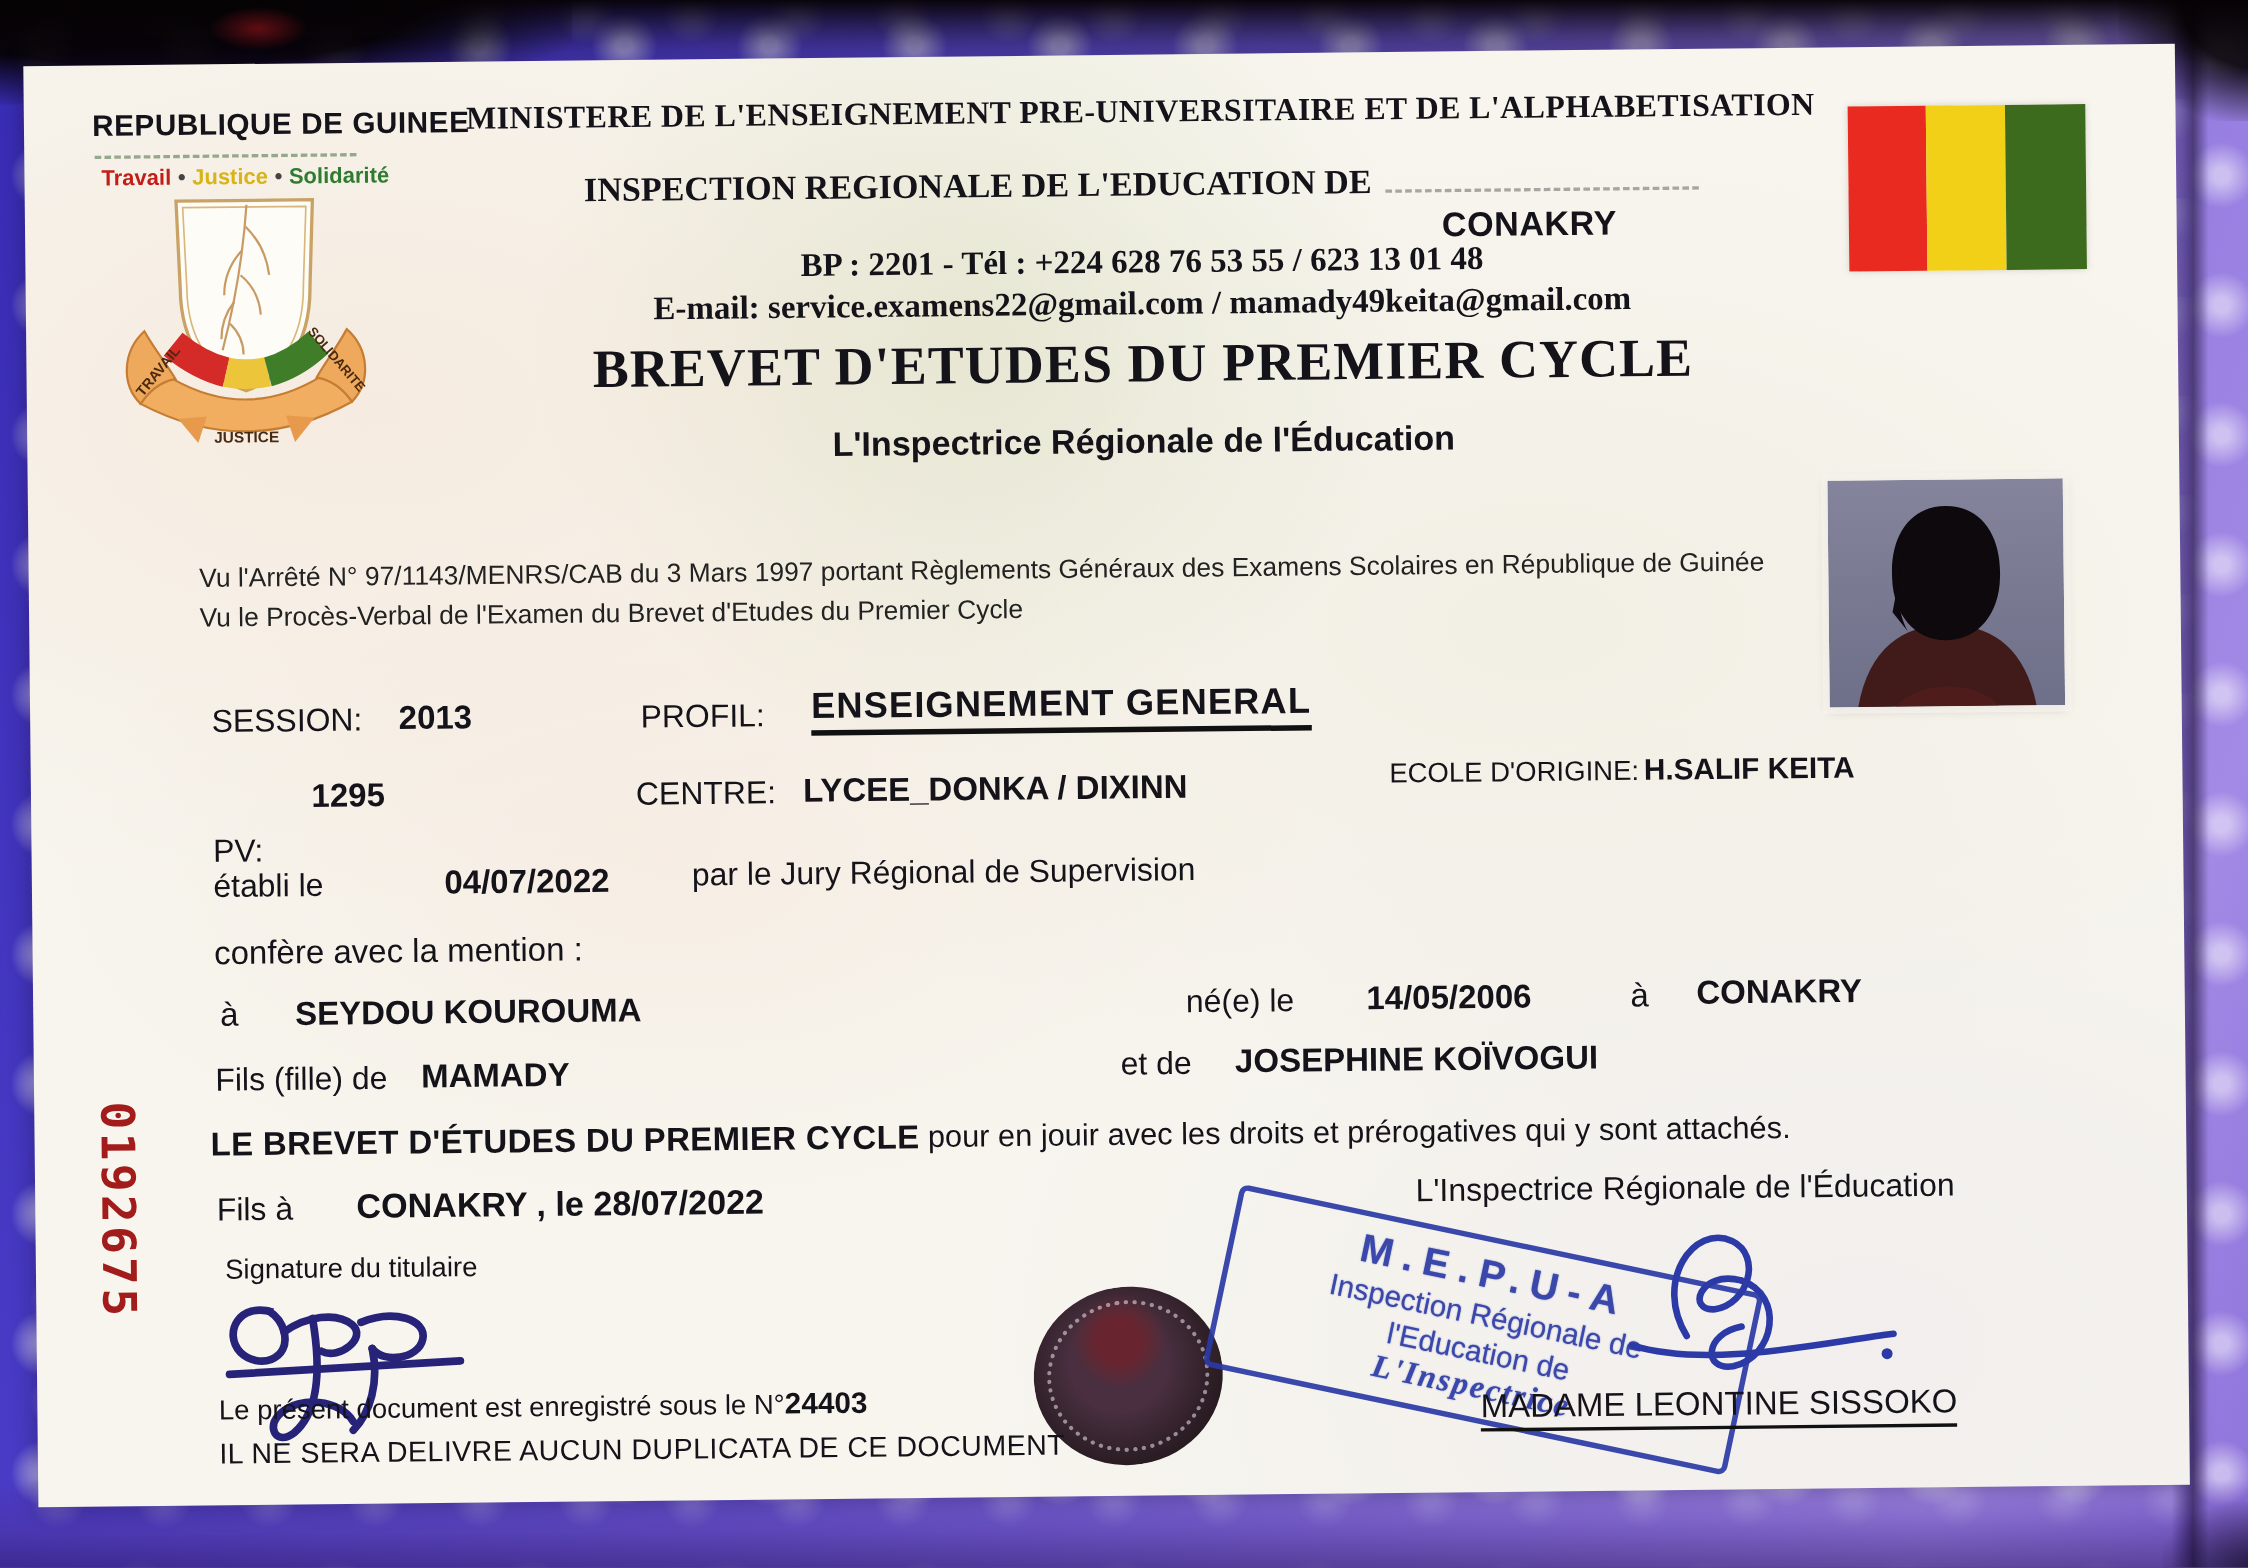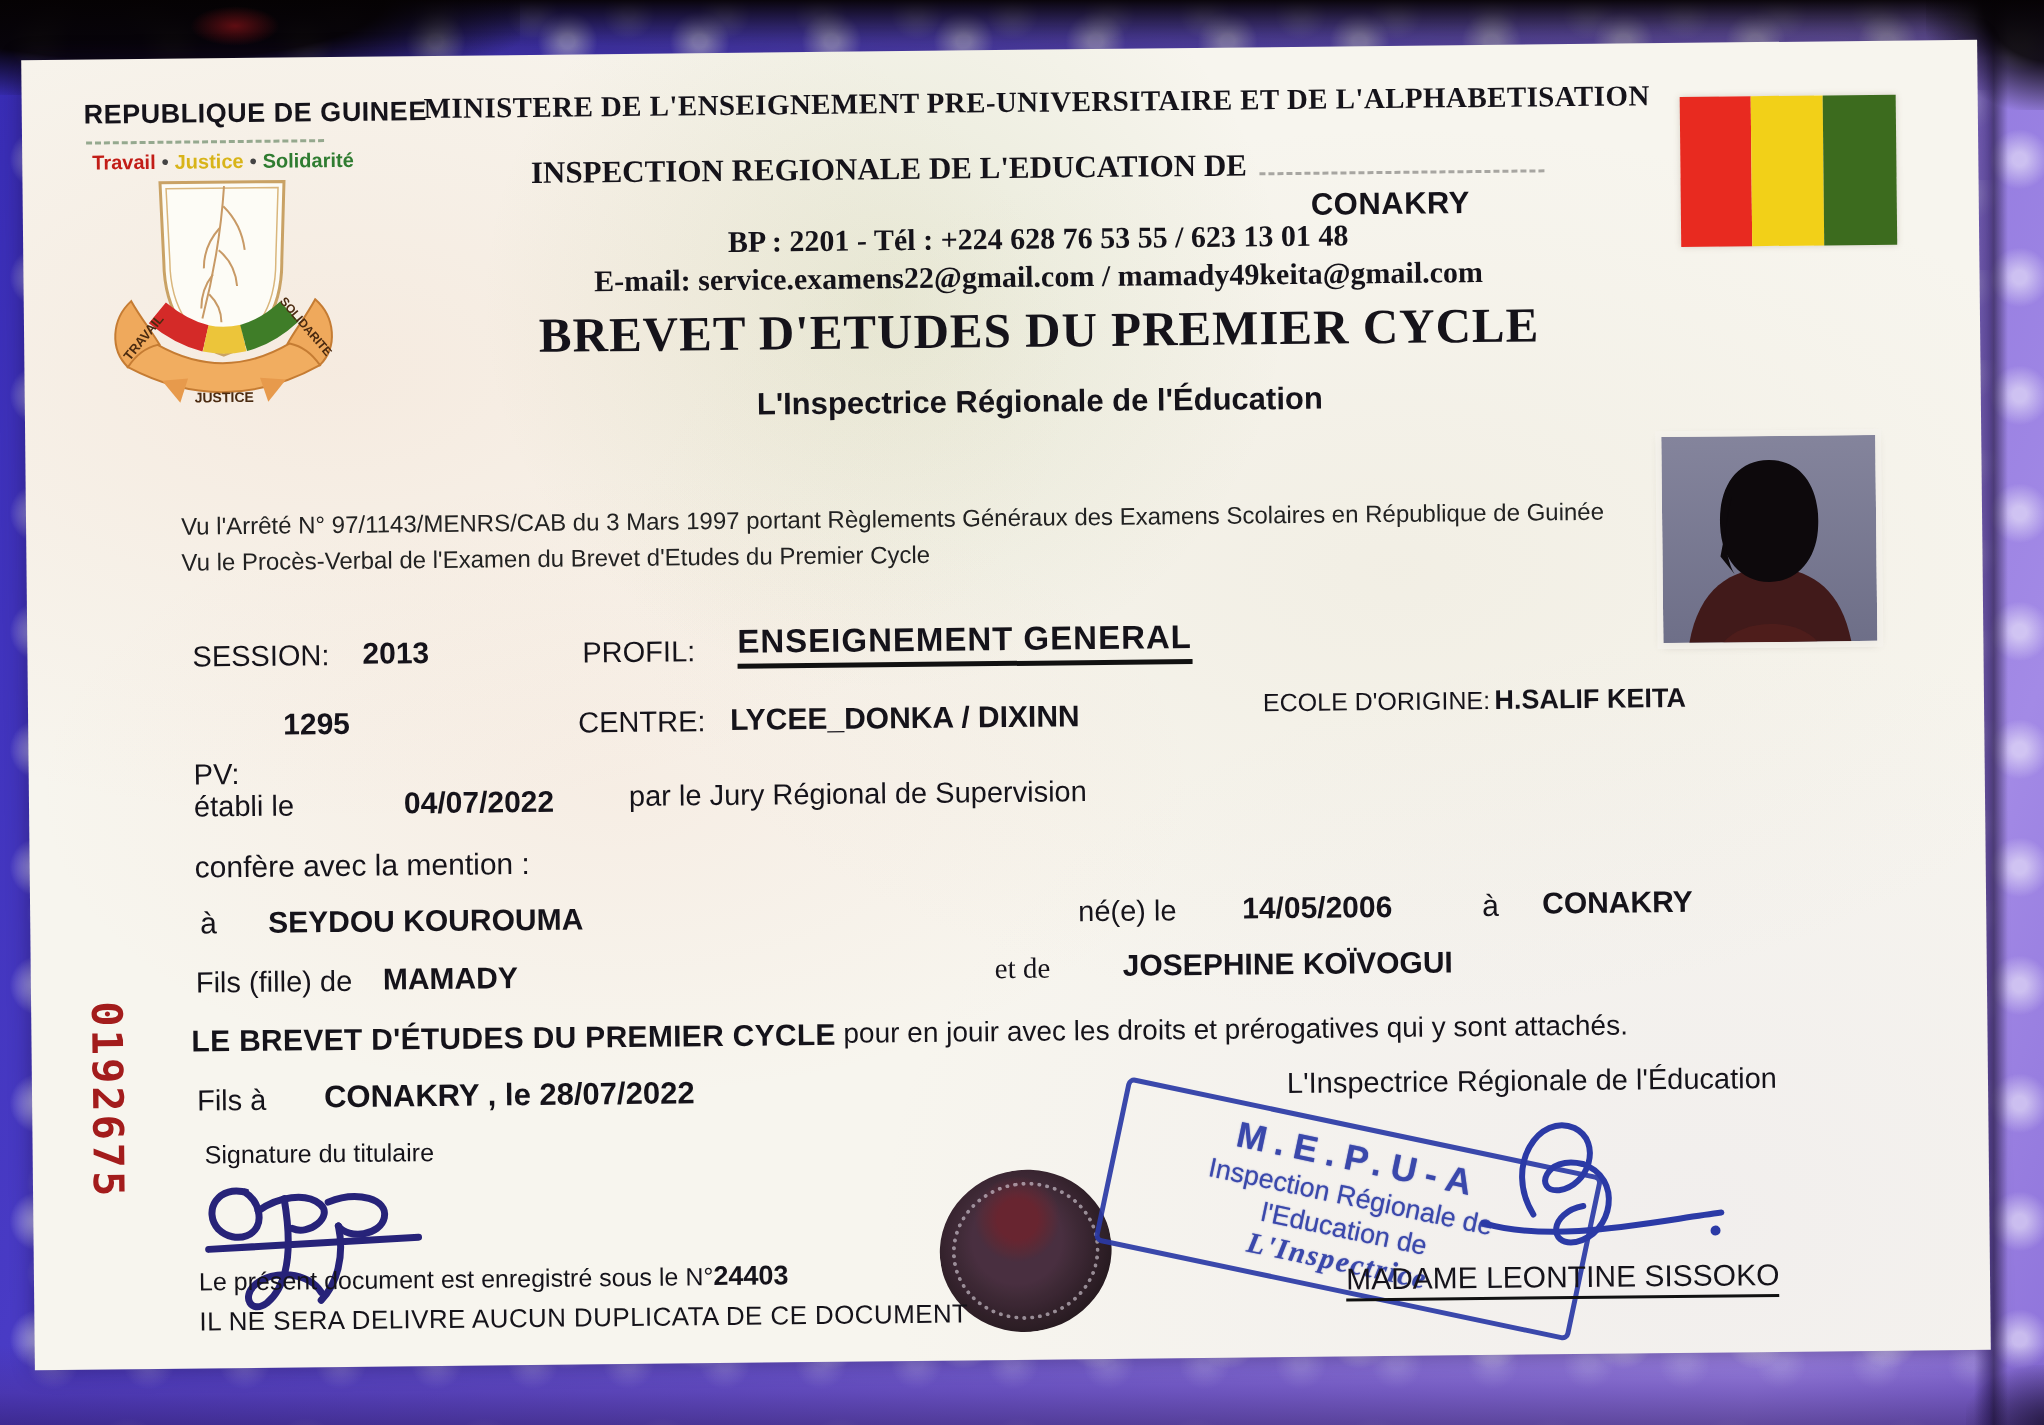--- a/index.html
+++ b/index.html
@@ -188,21 +188,21 @@
 
     <div class="abs sans f30 ink" style="left:170px;top:848px;">à</div>
     <div class="abs sans b f30 ink" style="left:238px;top:848px;">SEYDOU KOUROUMA</div>
     <div class="abs sans f29 ink" style="left:1048px;top:846px;">né(e) le</div>
     <div class="abs sans b f30 ink" style="left:1212px;top:844px;">14/05/2006</div>
     <div class="abs sans f30 ink" style="left:1452px;top:844px;">à</div>
     <div class="abs sans b f30 ink" style="left:1512px;top:842px;">CONAKRY</div>
 
     <div class="abs sans f29 ink" style="left:165px;top:908px;">Fils (fille) de</div>
     <div class="abs sans b f30 ink" style="left:352px;top:906px;">MAMADY</div>
-    <div class="abs sans f29 ink" style="left:964px;top:902px;font-family:Liberation Serif, serif;">et de</div>
+    <div class="abs sans f29 ink" style="left:988px;top:902px;">et de</div>
     <div class="abs sans b f30 ink" style="left:1092px;top:900px;">JOSEPHINE KOÏVOGUI</div>
 
     <div class="abs sans b f30 ink" style="left:160px;top:966px;letter-spacing:.3px;">LE BREVET D'ÉTUDES DU PREMIER CYCLE</div>
     <div class="abs sans ink" style="left:812px;top:966px;font-size:28px;">pour en jouir avec les droits et prérogatives qui y sont attachés.</div>
 
     <div class="abs sans f29 ink" style="left:165px;top:1026px;">Fils à</div>
     <div class="abs sans b ink" style="left:292px;top:1022px;font-size:31px;">CONAKRY , le 28/07/2022</div>
     <div class="abs sans f29 ink" style="left:1255px;top:1020px;">L'Inspectrice Régionale de l'Éducation</div>
 
     <div class="abs sans f25 ink" style="left:172px;top:1082px;">Signature du titulaire</div>

